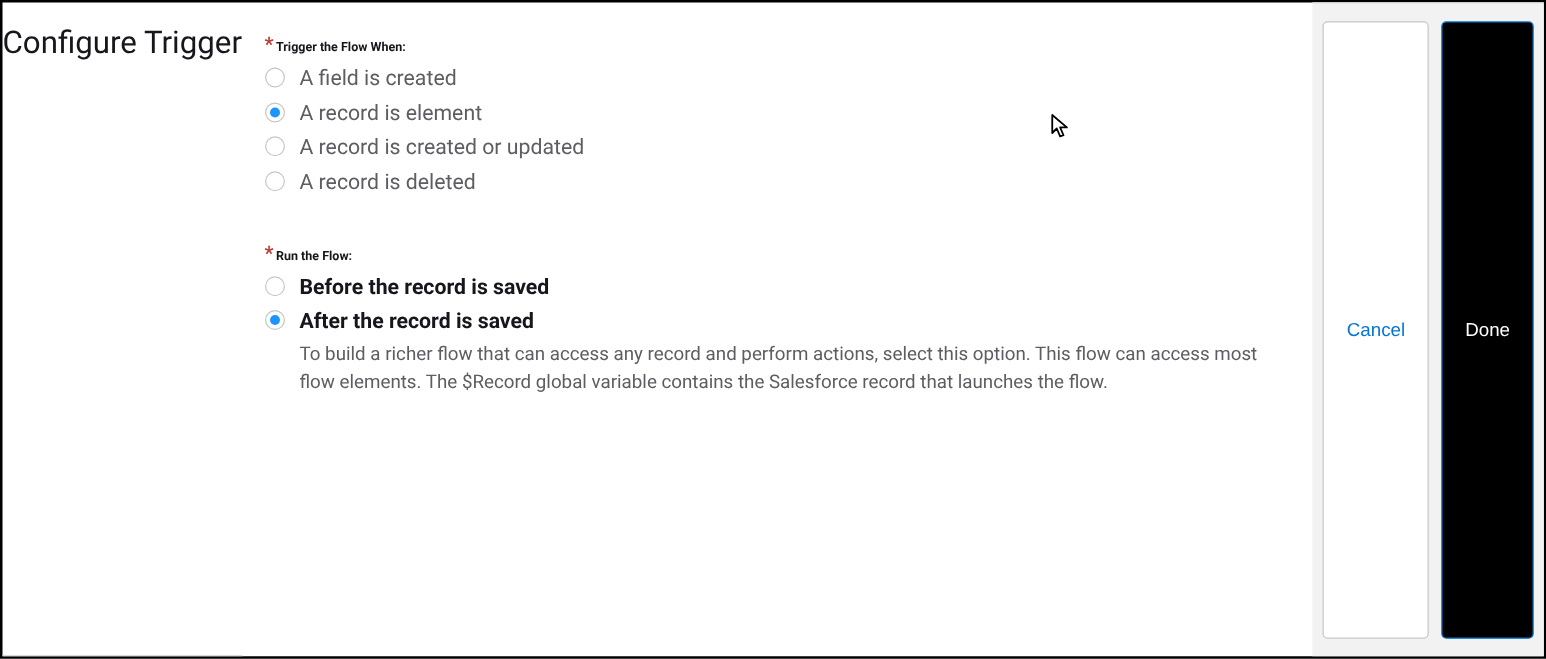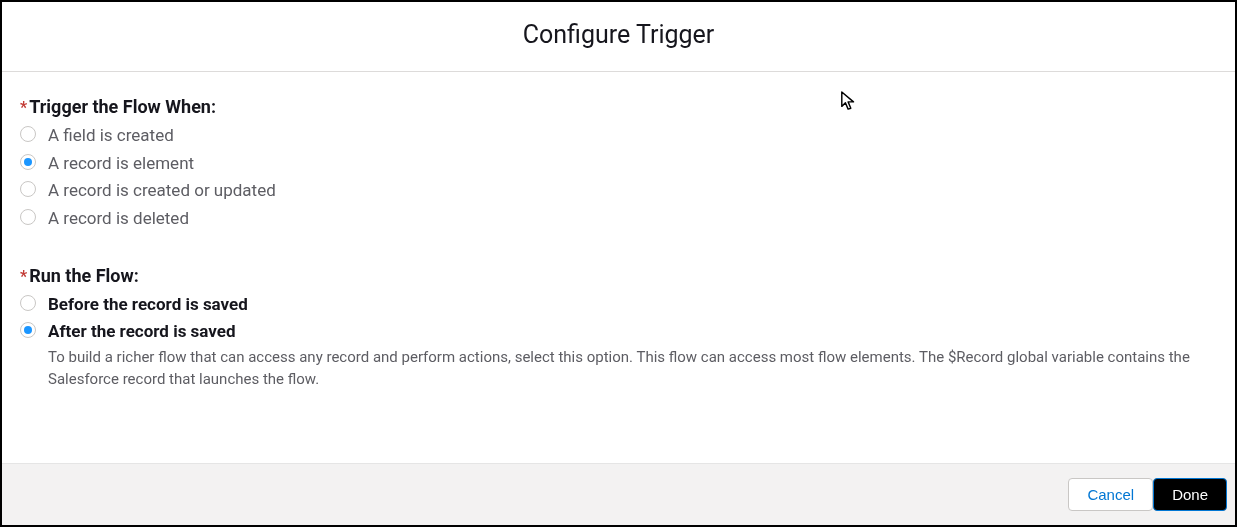--- a/index.html
+++ b/index.html
@@ -7,21 +7,21 @@
     margin: 0;
     font-family: -apple-system, BlinkMacSystemFont, "Segoe UI", Roboto, Helvetica, Arial, sans-serif;
     background: #fff;
     color: #16161d;
   }
   .modal {
     width: 1237px;
     height: 527px;
     border: 2px solid #000;
     display: flex;
-    flex-direction: column;
+    flex-direction: row;
     background: #fff;
     position: relative;
   }
   .header {
     text-align: center;
     padding: 18px 0 22px 0;
     border-bottom: 1px solid #dddbda;
   }
   .header h1 {
     margin: 0;
@@ -29,21 +29,21 @@
     font-weight: 400;
     color: #16161d;
   }
   .body {
     flex: 1;
     padding: 24px 18px 10px 18px;
     overflow: hidden;
   }
   .label-row { margin-bottom: 6px; }
   .req { color: #c23934; font-weight: 600; margin-right: 2px; }
-  .label-txt { font-weight: 700; font-size: 18px; color: #16161d; }
+  .label-txt { font-weight: 700; font-size: 10px; color: #16161d; }
   .option {
     display: flex;
     align-items: flex-start;
     margin: 3px 0 3px 0;
   }
   .radio {
     width: 16px;
     height: 16px;
     border: 1px solid #c9c7c5;
     border-radius: 50%;
@@ -76,21 +76,21 @@
     margin: 2px 0 14px 28px;
     line-height: 1.45;
   }
   .section2 { margin-top: 34px; }
   .footer {
     background: #f3f2f2;
     border-top: 1px solid #e5e5e5;
     padding: 14px 8px;
     display: flex;
     justify-content: flex-end;
-    gap: 0;
+    gap: 10px;
   }
   .btn {
     font-size: 15px;
     padding: 7px 18px;
     border-radius: 4px;
     cursor: pointer;
     border: 1px solid transparent;
   }
   .btn-cancel {
     background: #fff;

